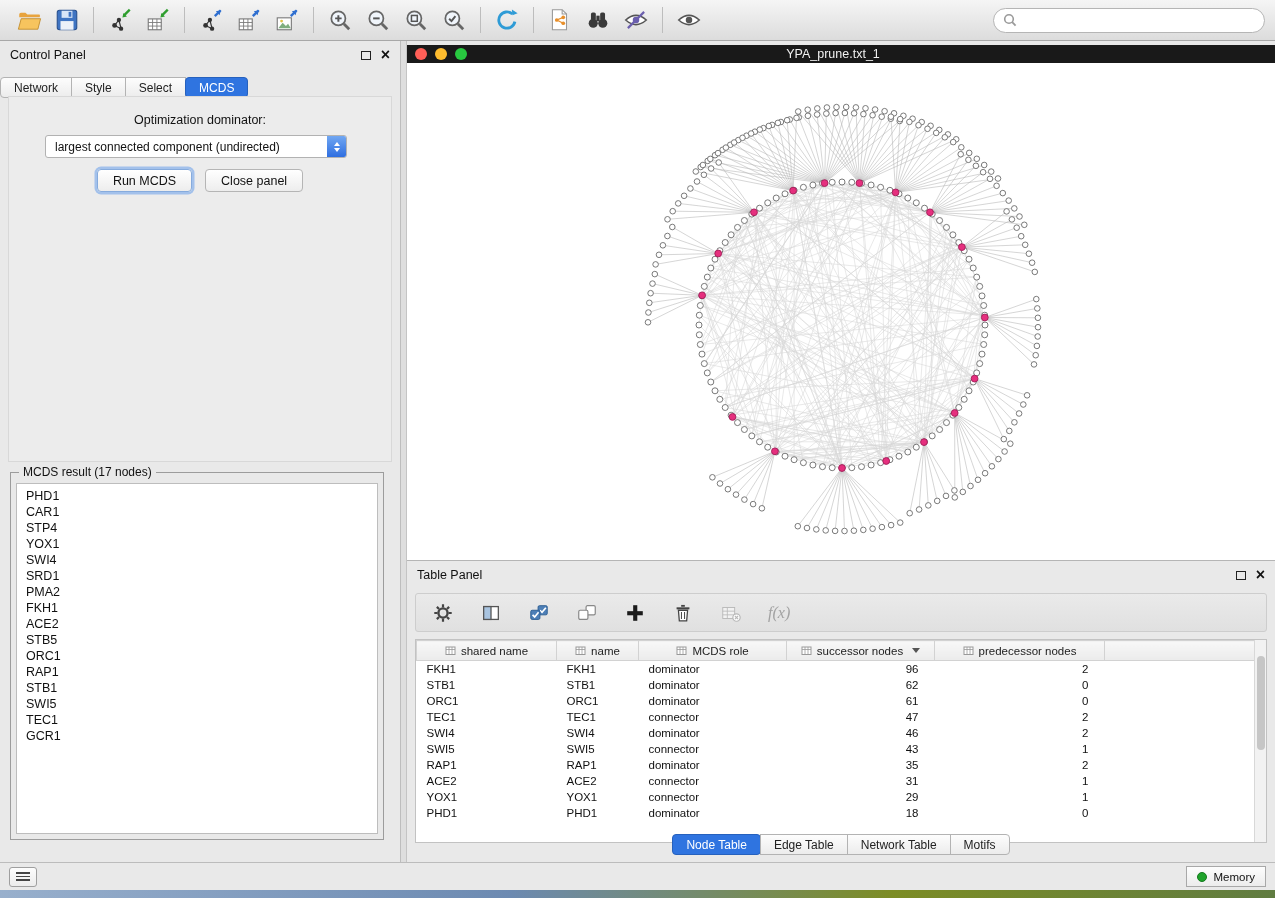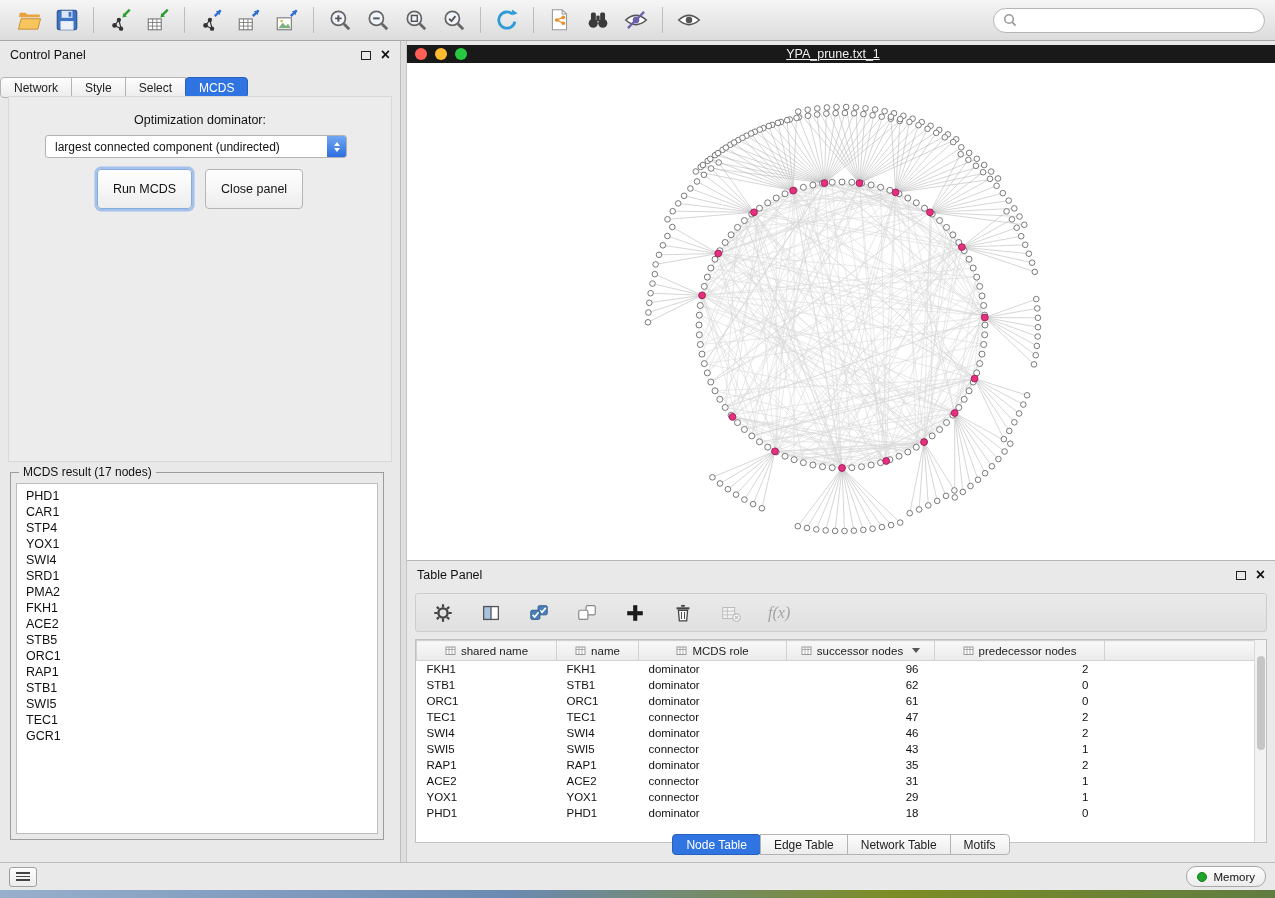--- a/index.html
+++ b/index.html
@@ -57,21 +57,21 @@
   #criterion-combo .val { flex:1; padding:0 9px; font-size:12px; white-space:nowrap; overflow:hidden; }
   .stepper {
     width:19px; height:100%; border-radius:0 2px 2px 0;
     background:linear-gradient(#71a7f2,#2e6ee0);
     display:flex; flex-direction:column; align-items:center; justify-content:center; gap:2px;
   }
   .tri-up { width:0; height:0; border:3.5px solid transparent; border-bottom:4.5px solid #fff; border-top:none; }
   .tri-dn { width:0; height:0; border:3.5px solid transparent; border-top:4.5px solid #fff; border-bottom:none; }
   #btn-row { position:absolute; top:72px; left:0; right:0; display:flex; justify-content:center; gap:13px; }
   .pushbtn {
-    height:40px; padding:0 15px; font:12.5px "Liberation Sans",sans-serif;
+    height:23px; padding:0 15px; font:12.5px "Liberation Sans",sans-serif;
     background:linear-gradient(#ffffff,#ededed); border:1px solid #b5b5b5; border-radius:4px; color:#111;
   }
   .pushbtn.focused { border-color:#86abdd; box-shadow:0 0 0 2.5px rgba(115,165,235,.6); }
   #mcds-group {
     position:absolute; left:10px; right:16px; top:424px; bottom:22px;
     border:1px solid #9c9c9c; margin:0; padding:0;
   }
   #mcds-group legend { font-size:12px; margin-left:8px; padding:0 4px; color:#111; }
   #mcds-listbox {
     position:absolute; left:5px; right:5px; top:4px; bottom:5px;
@@ -83,21 +83,21 @@
   #v-splitter { position:absolute; left:401px; top:41px; width:6px; bottom:36px; background:#dedede; border-right:1px solid #c4c4c4; }
 
   
   #right-area { position:absolute; left:407px; right:0; top:41px; bottom:36px; }
   #network-window { position:absolute; top:4px; left:0; right:0; height:515px; }
   #net-titlebar {
     height:18px; background:#191919; color:#f0f0f0; position:relative;
     display:flex; align-items:center; padding:0 8px; gap:8px;
   }
   .tl { width:12px; height:12px; border-radius:50%; flex:0 0 auto; }
-  #net-title { position:absolute; left:0; right:16px; text-align:center; font-size:12.5px; pointer-events:none;text-decoration:underline; }
+  #net-title { position:absolute; left:0; right:16px; text-align:center; font-size:12.5px; pointer-events:none; }
   #net-canvas { height:497px; background:#fff; position:relative; }
 
   
   #table-panel { position:absolute; left:0; right:0; top:519px; bottom:0; background:#e9e9e9; border-top:1px solid #b5b5b5; }
   #tp-toolbar {
     position:absolute; left:8px; right:8px; top:32px; height:39px;
     background:linear-gradient(#eaeaea,#e0e0e0); border:1px solid #cdcdcd; border-radius:3px;
     display:flex; align-items:center; padding:0 16px; gap:26px;
   }
   #tp-toolbar svg { width:22px; height:22px; }
@@ -126,21 +126,21 @@
   
   #status-bar {
     position:absolute; left:0; right:0; bottom:8px; height:28px;
     background:#e9e9e9; border-top:1px solid #bcbcbc;
     display:flex; align-items:center; padding:0 9px;
   }
   #menu-btn { width:28px; height:20px; border:1px solid #9f9f9f; border-radius:3px; background:linear-gradient(#fdfdfd,#ececec);
     display:flex; flex-direction:column; justify-content:center; gap:2px; padding:0 6px; }
   #menu-btn i { display:block; height:1.5px; background:#444; }
   #memory-btn {
-    margin-left:auto; height:21px; padding:0 10px; border:1px solid #a8a8a8; border-radius:10px;
+    margin-left:auto; height:21px; padding:0 10px; border:1px solid #a8a8a8; border-radius:0;
     background:linear-gradient(#fdfdfd,#ececec); display:flex; align-items:center; gap:6px; font-size:11.5px;
   }
   .green-dot { width:10px; height:10px; border-radius:50%; background:#1fa32b; border:1px solid #157a1f; }
   #desktop-strip { position:absolute; left:0; right:0; bottom:0; height:8px;
     background:linear-gradient(90deg,#8fa9c9,#5e7fab 40%,#70820f 70%,#51702e); opacity:.9; }
 </style>
 </head>
 <body>
 
 <div id="app">

